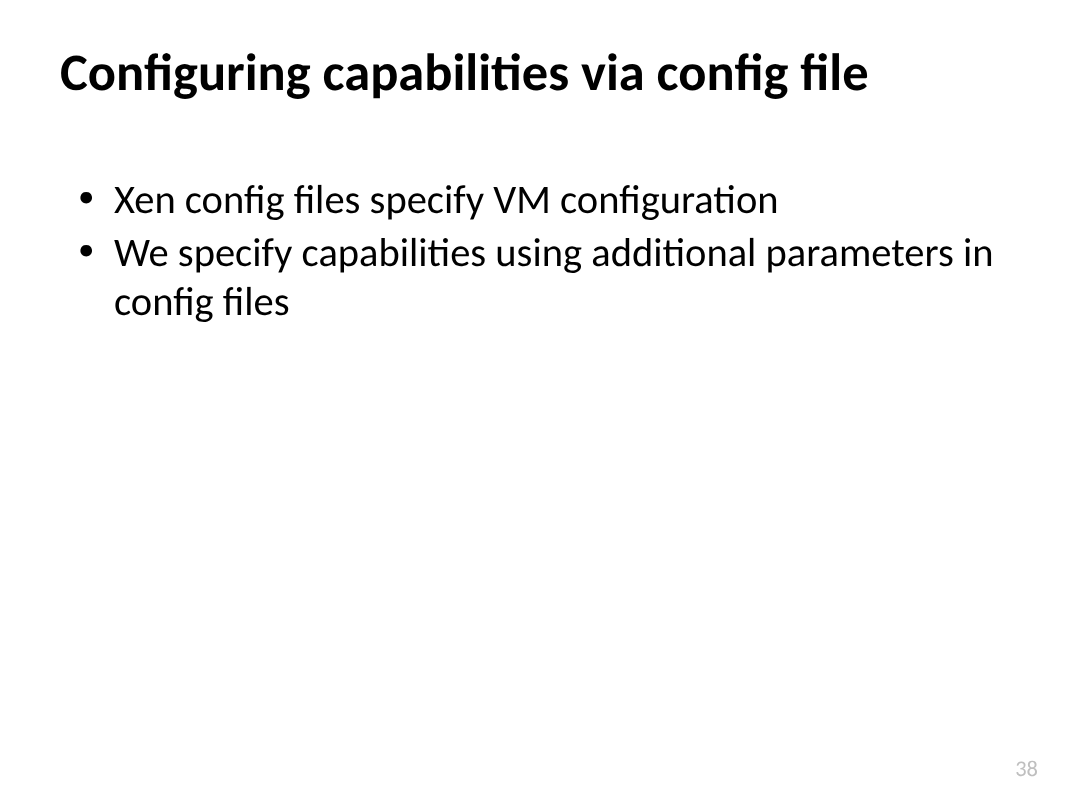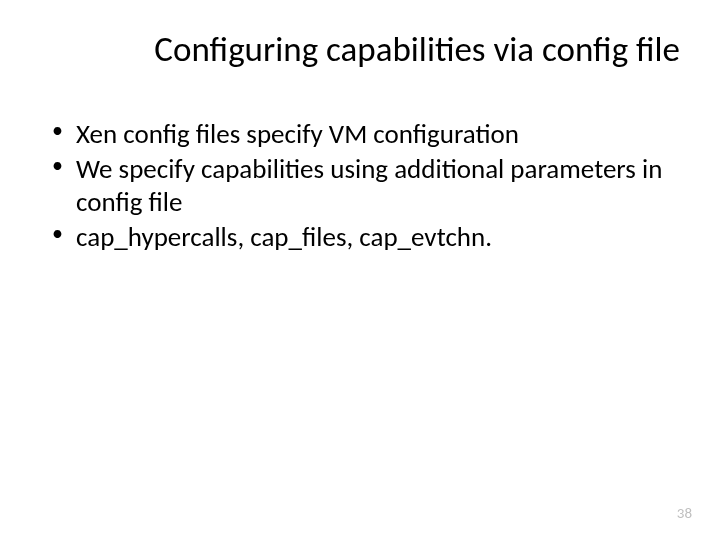--- a/index.html
+++ b/index.html
@@ -16,23 +16,23 @@
       overflow: hidden;
     }
     .slide {
       width: 100%;
       height: 100%;
       padding: 28px 40px 30px 40px;
       position: relative;
     }
     .title {
       font-size: 35px;
-      font-weight: 400;
+      font-weight: 700;
       color: #000;
-      text-align: right;
+      text-align: left;
       margin-bottom: 48px;
       letter-spacing: 0px;
     }
     .bullets {
       list-style: none;
       padding-left: 12px;
       margin-top: 21px;
     }
     .bullets li {
       font-size: 27px;
@@ -57,17 +57,16 @@
       color: #bfbfbf;
     }
   </style>
 </head>
 <body>
 
 <div class="slide">
   <h1 class="title">Configuring capabilities via config file</h1>
   <ul class="bullets">
     <li>Xen config files specify VM configuration</li>
-    <li>We specify capabilities using additional parameters in config file</li>
-    <li>cap_hypercalls, cap_files, cap_evtchn.</li>
+    <li>We specify capabilities using additional parameters in config files</li>
   </ul>
   <div class="page-number">38</div>
 </div>
 
 </body></html>

